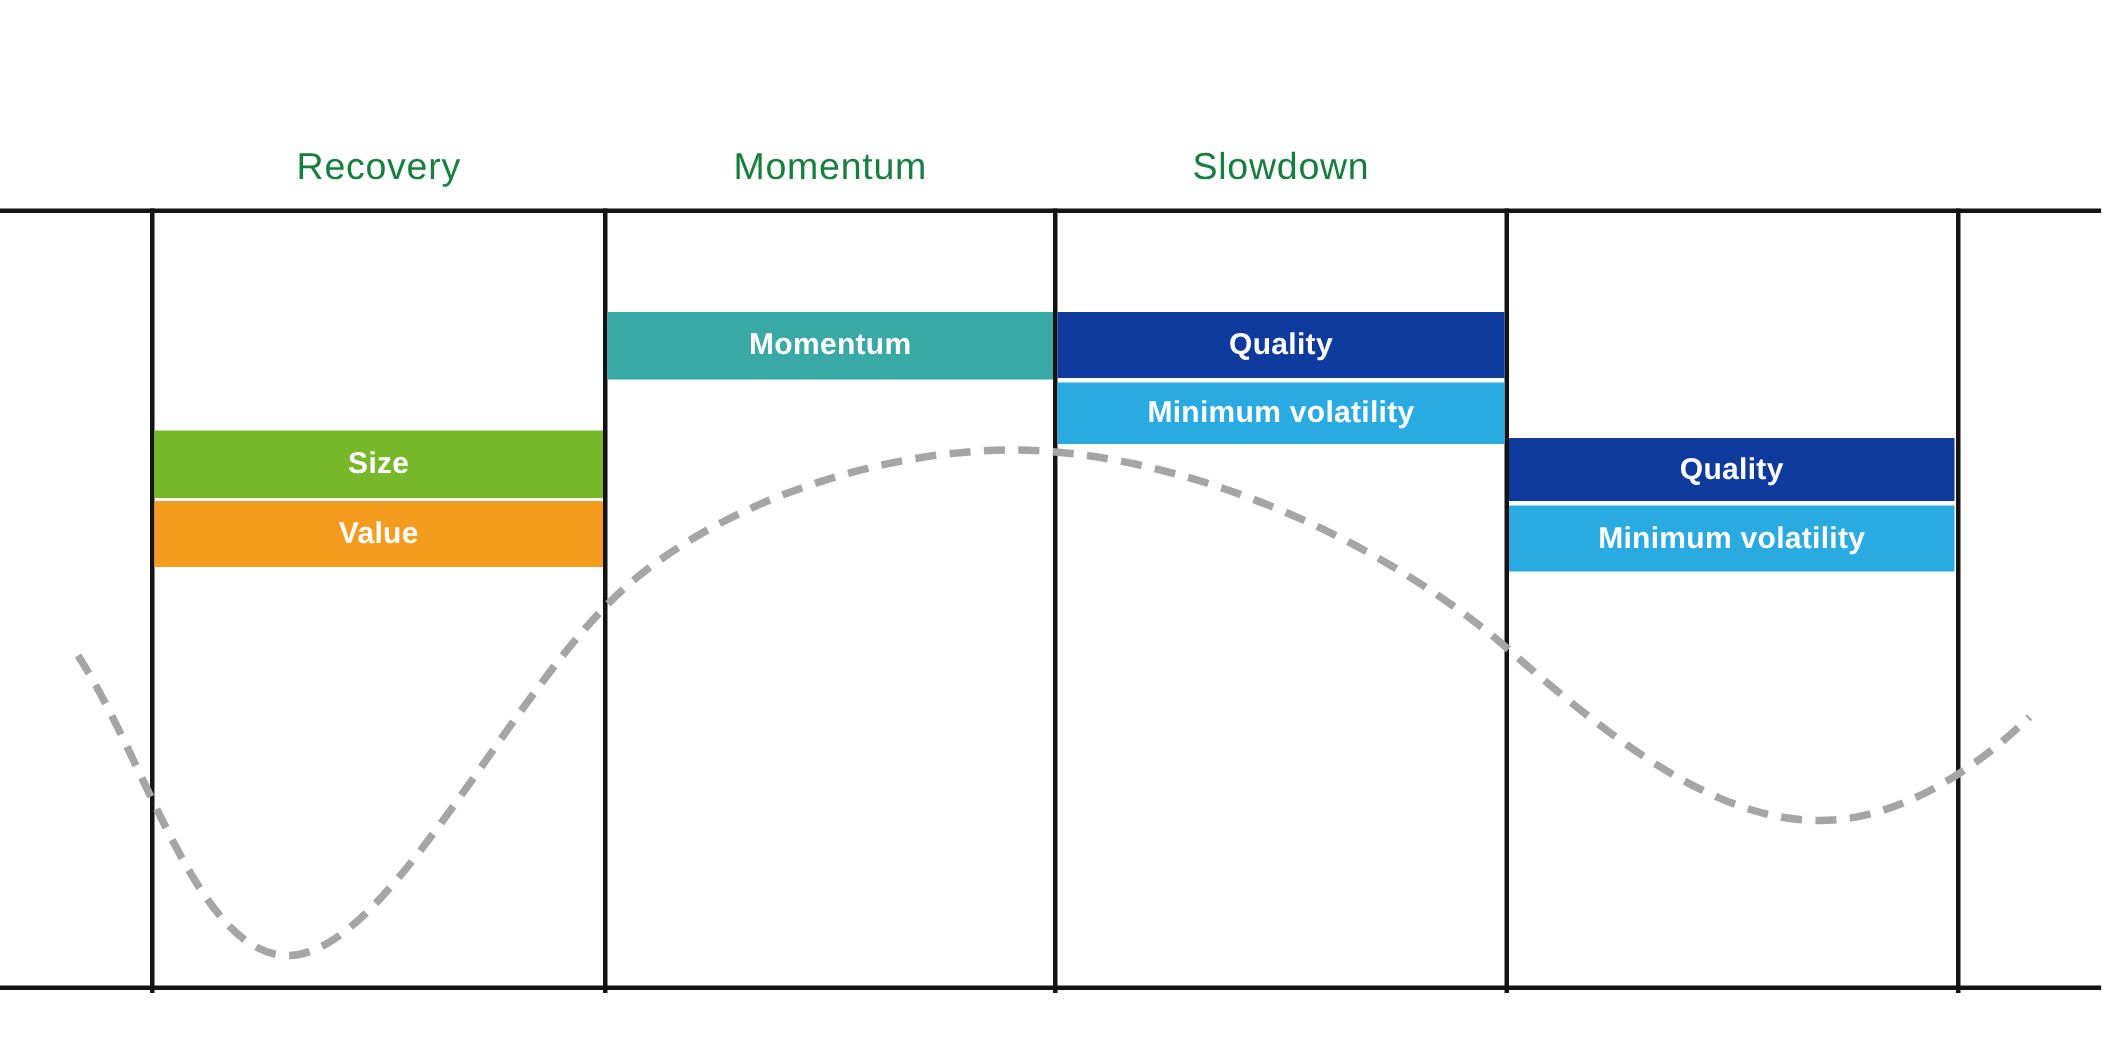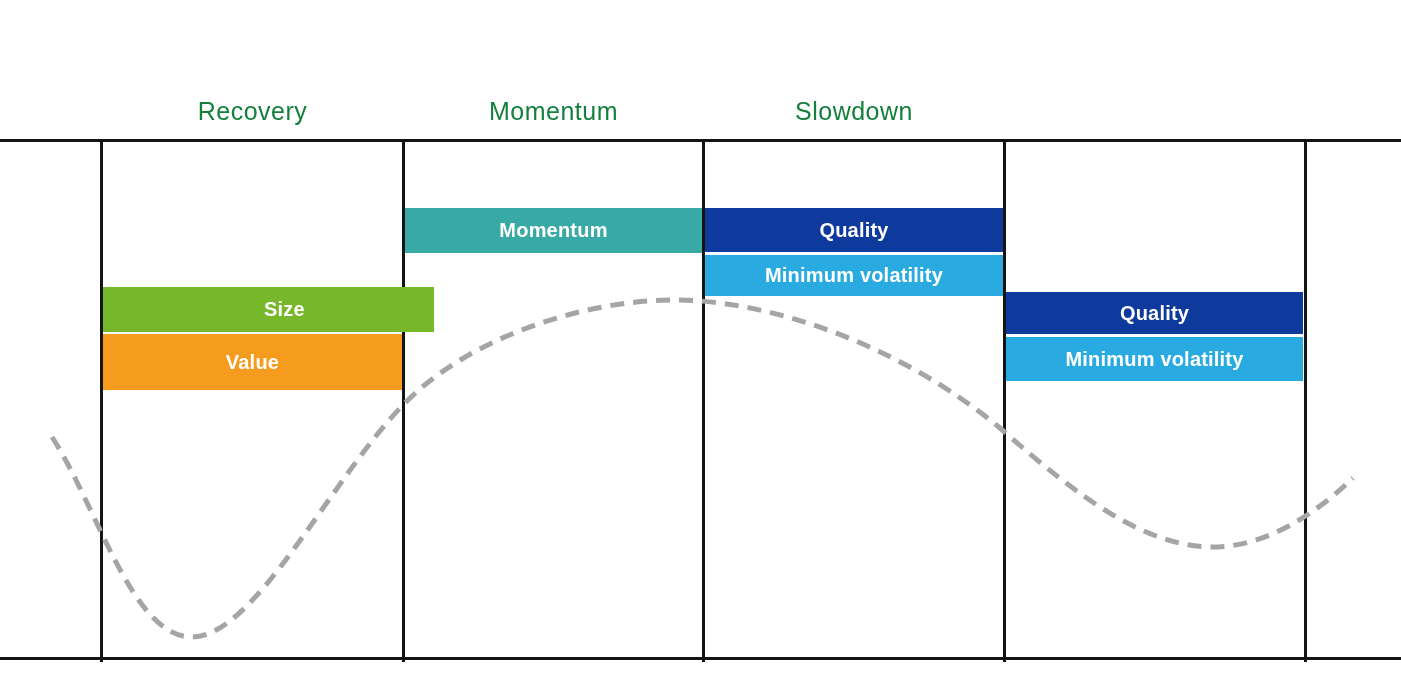--- a/index.html
+++ b/index.html
@@ -29,21 +29,21 @@
   .phase-label.p2{left:405px;width:297px;}
   .phase-label.p3{left:705px;width:298px;}
   .phase-label.p4{left:1006px;width:297px;}
   .bar{
     position:absolute;
     display:flex;align-items:center;justify-content:center;
     color:#ffffff;font-weight:bold;font-size:20px;
     letter-spacing:0.2px;
   }
   .bar.size{left:103px;top:287px;width:299px;height:45px;}
-  .bar.value{left:103px;top:334px;width:299px;height:56px;}
+  .bar.value{left:103px;top:334px;width:299px;height:44px;}
   .bar.momentum{left:405px;top:208px;width:297px;height:45px;}
   .bar.quality-slowdown{left:705px;top:208px;width:298px;height:44px;}
   .bar.minvol-slowdown{left:705px;top:255px;width:298px;height:41px;}
   .bar.quality-contraction{left:1006px;top:292px;width:297px;height:42px;}
   .bar.minvol-contraction{left:1006px;top:337px;width:297px;height:44px;}
   svg.curve-layer{
     position:absolute;left:0;top:0;width:1401px;height:694px;
     pointer-events:none;
   }
   svg.curve-layer path{
@@ -61,21 +61,21 @@
   <div class="phase-label p3">Slowdown</div>
 
   <div class="hline top"></div>
   <div class="hline bottom"></div>
   <div class="vline v1"></div>
   <div class="vline v2"></div>
   <div class="vline v3"></div>
   <div class="vline v4"></div>
   <div class="vline v5"></div>
 
-  <div class="bar size" style="background: rgb(118, 184, 42); padding-left: 32px;">Size</div>
+  <div class="bar size" style="background: rgb(118, 184, 42);">Size</div>
   <div class="bar value" style="background: rgb(245, 155, 29);">Value</div>
   <div class="bar momentum" style="background: rgb(56, 169, 165);">Momentum</div>
   <div class="bar quality-slowdown" style="background: rgb(14, 58, 157);">Quality</div>
   <div class="bar minvol-slowdown" style="background: rgb(41, 171, 226);">Minimum volatility</div>
   <div class="bar quality-contraction" style="background: rgb(14, 58, 157);">Quality</div>
   <div class="bar minvol-contraction" style="background: rgb(41, 171, 226);">Minimum volatility</div>
 
   <svg class="curve-layer" viewBox="0 0 1401 694" xmlns="http://www.w3.org/2000/svg">
     <path d="M 52 437 C 98 508, 132 637, 192 637 C 255 637, 330 480, 403 405 C 465 340, 580 300, 675 300 C 770 300, 900 345, 1000 428 C 1078 497, 1145 547, 1213 547 C 1270 547, 1322 508, 1353 478" stroke="#a5a5a5" stroke-dasharray="14 9"></path>
   </svg>

